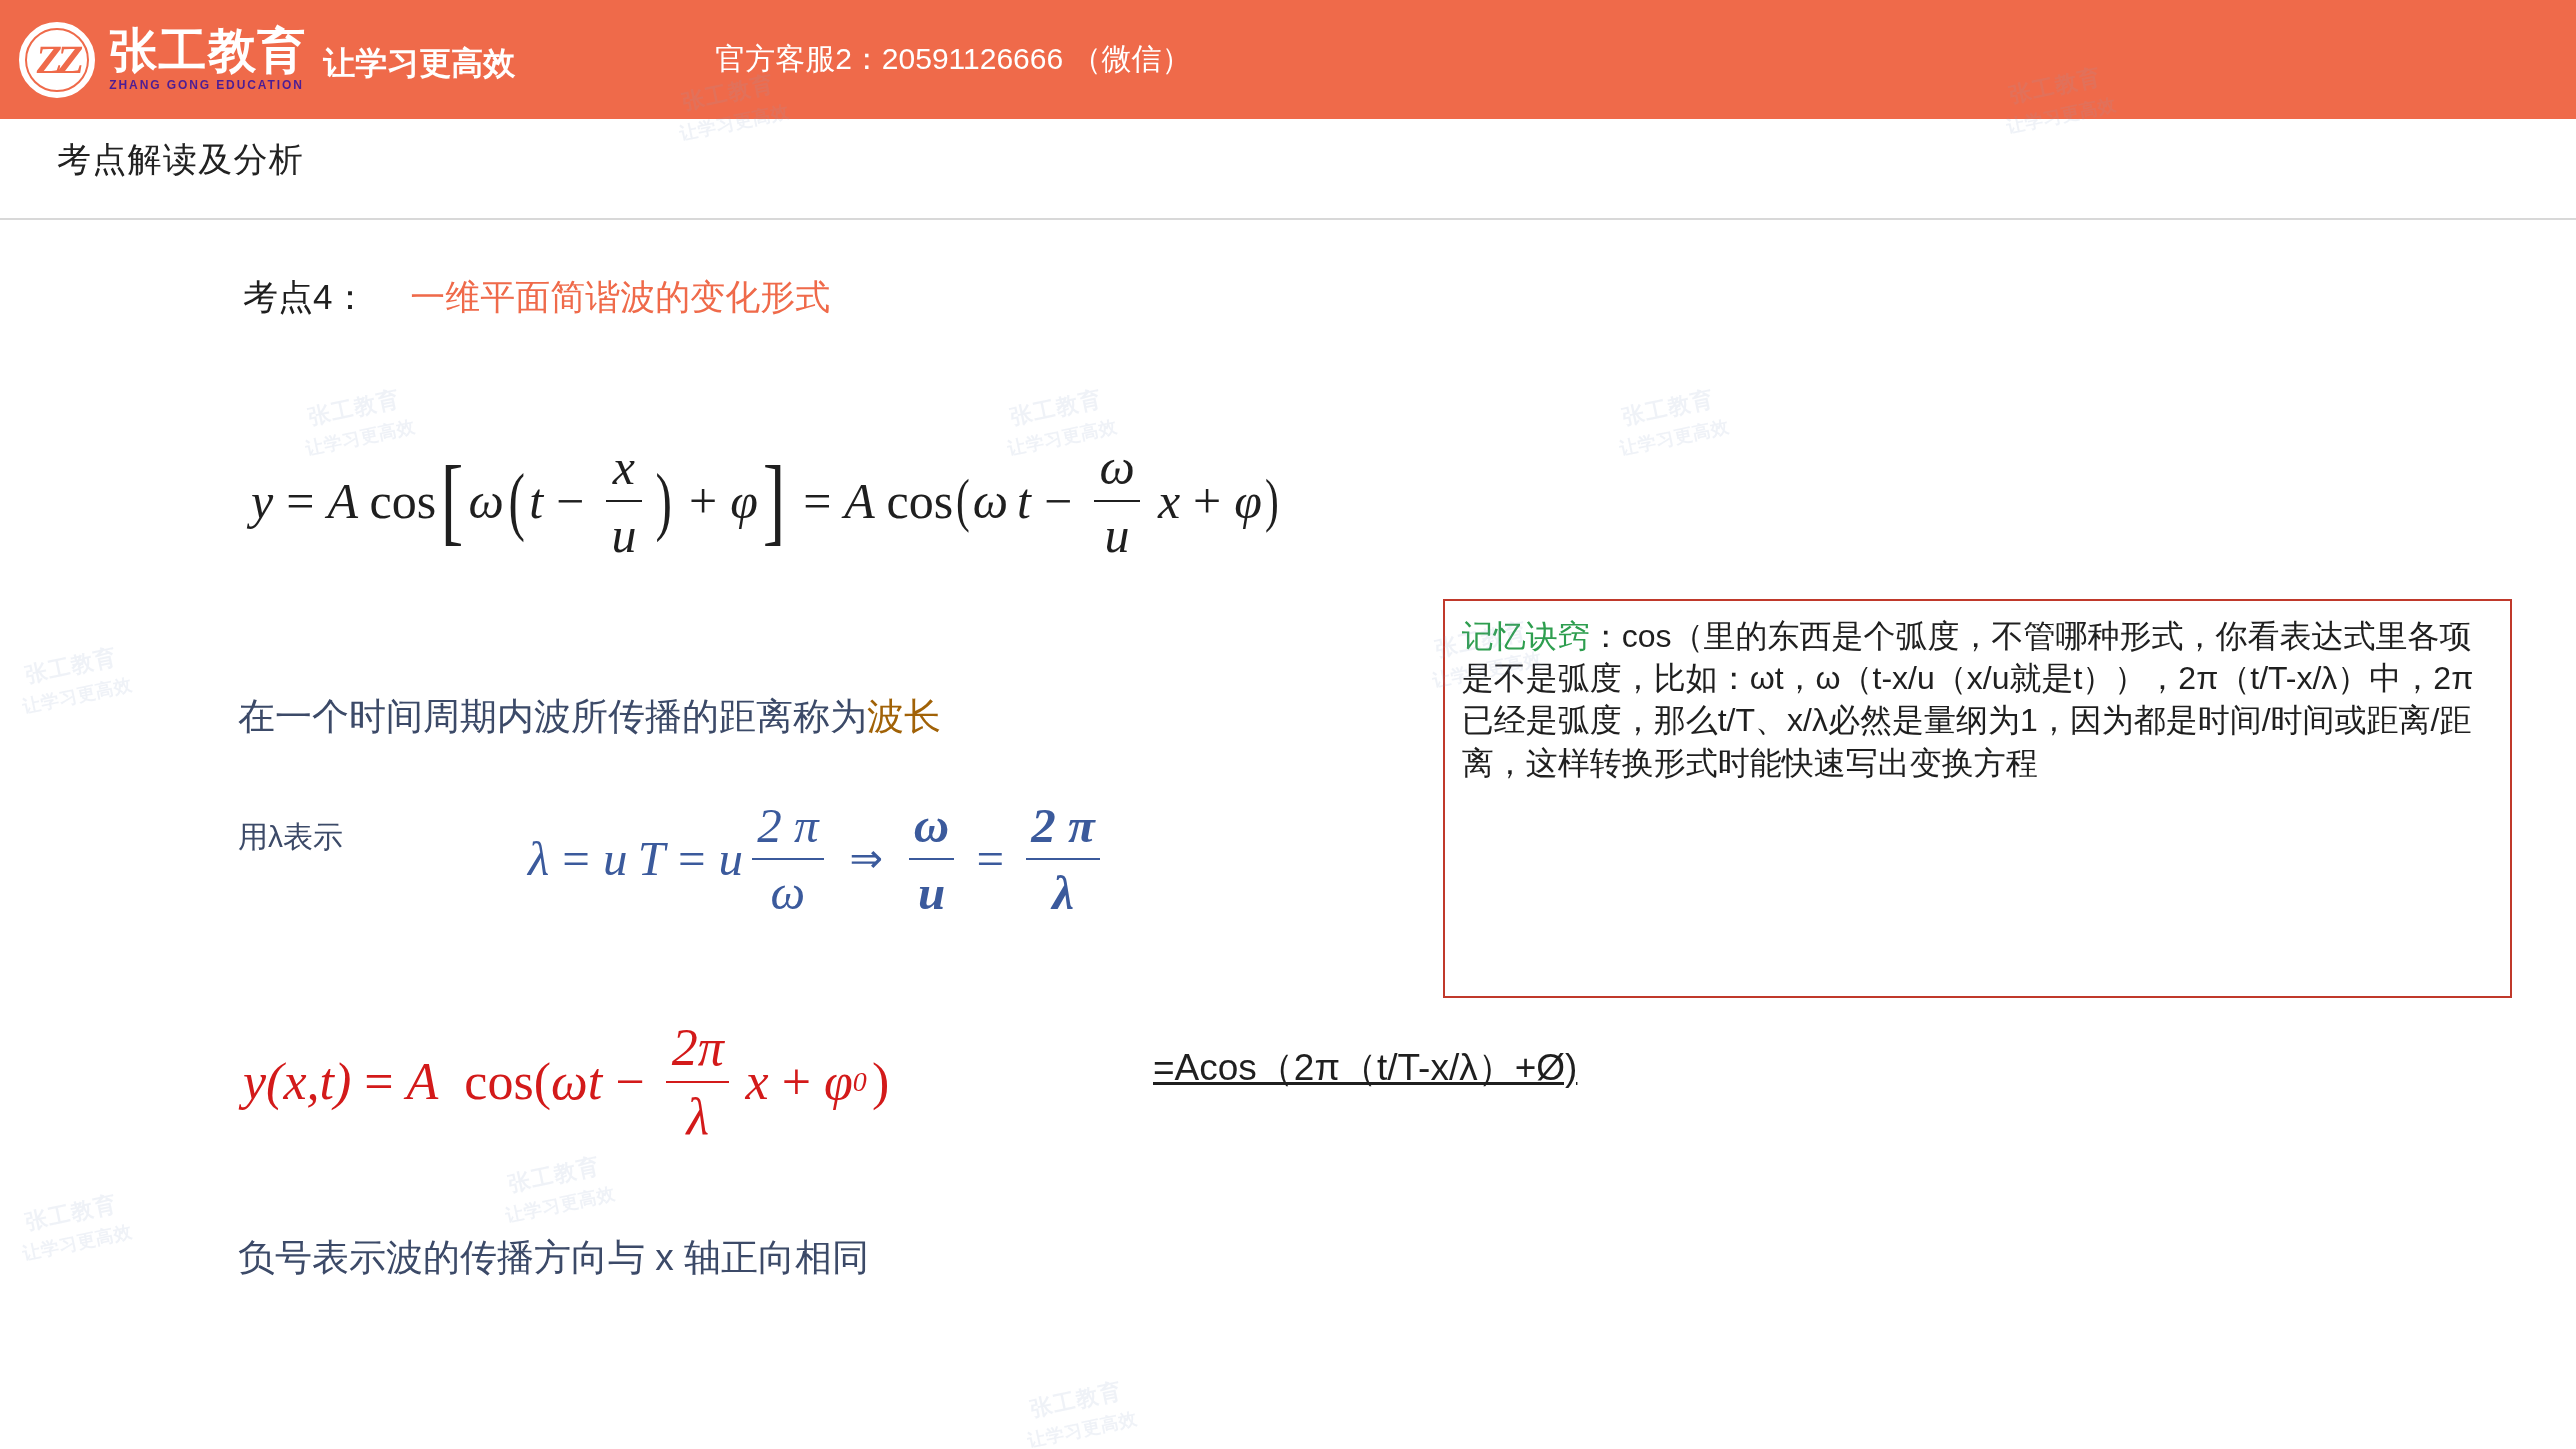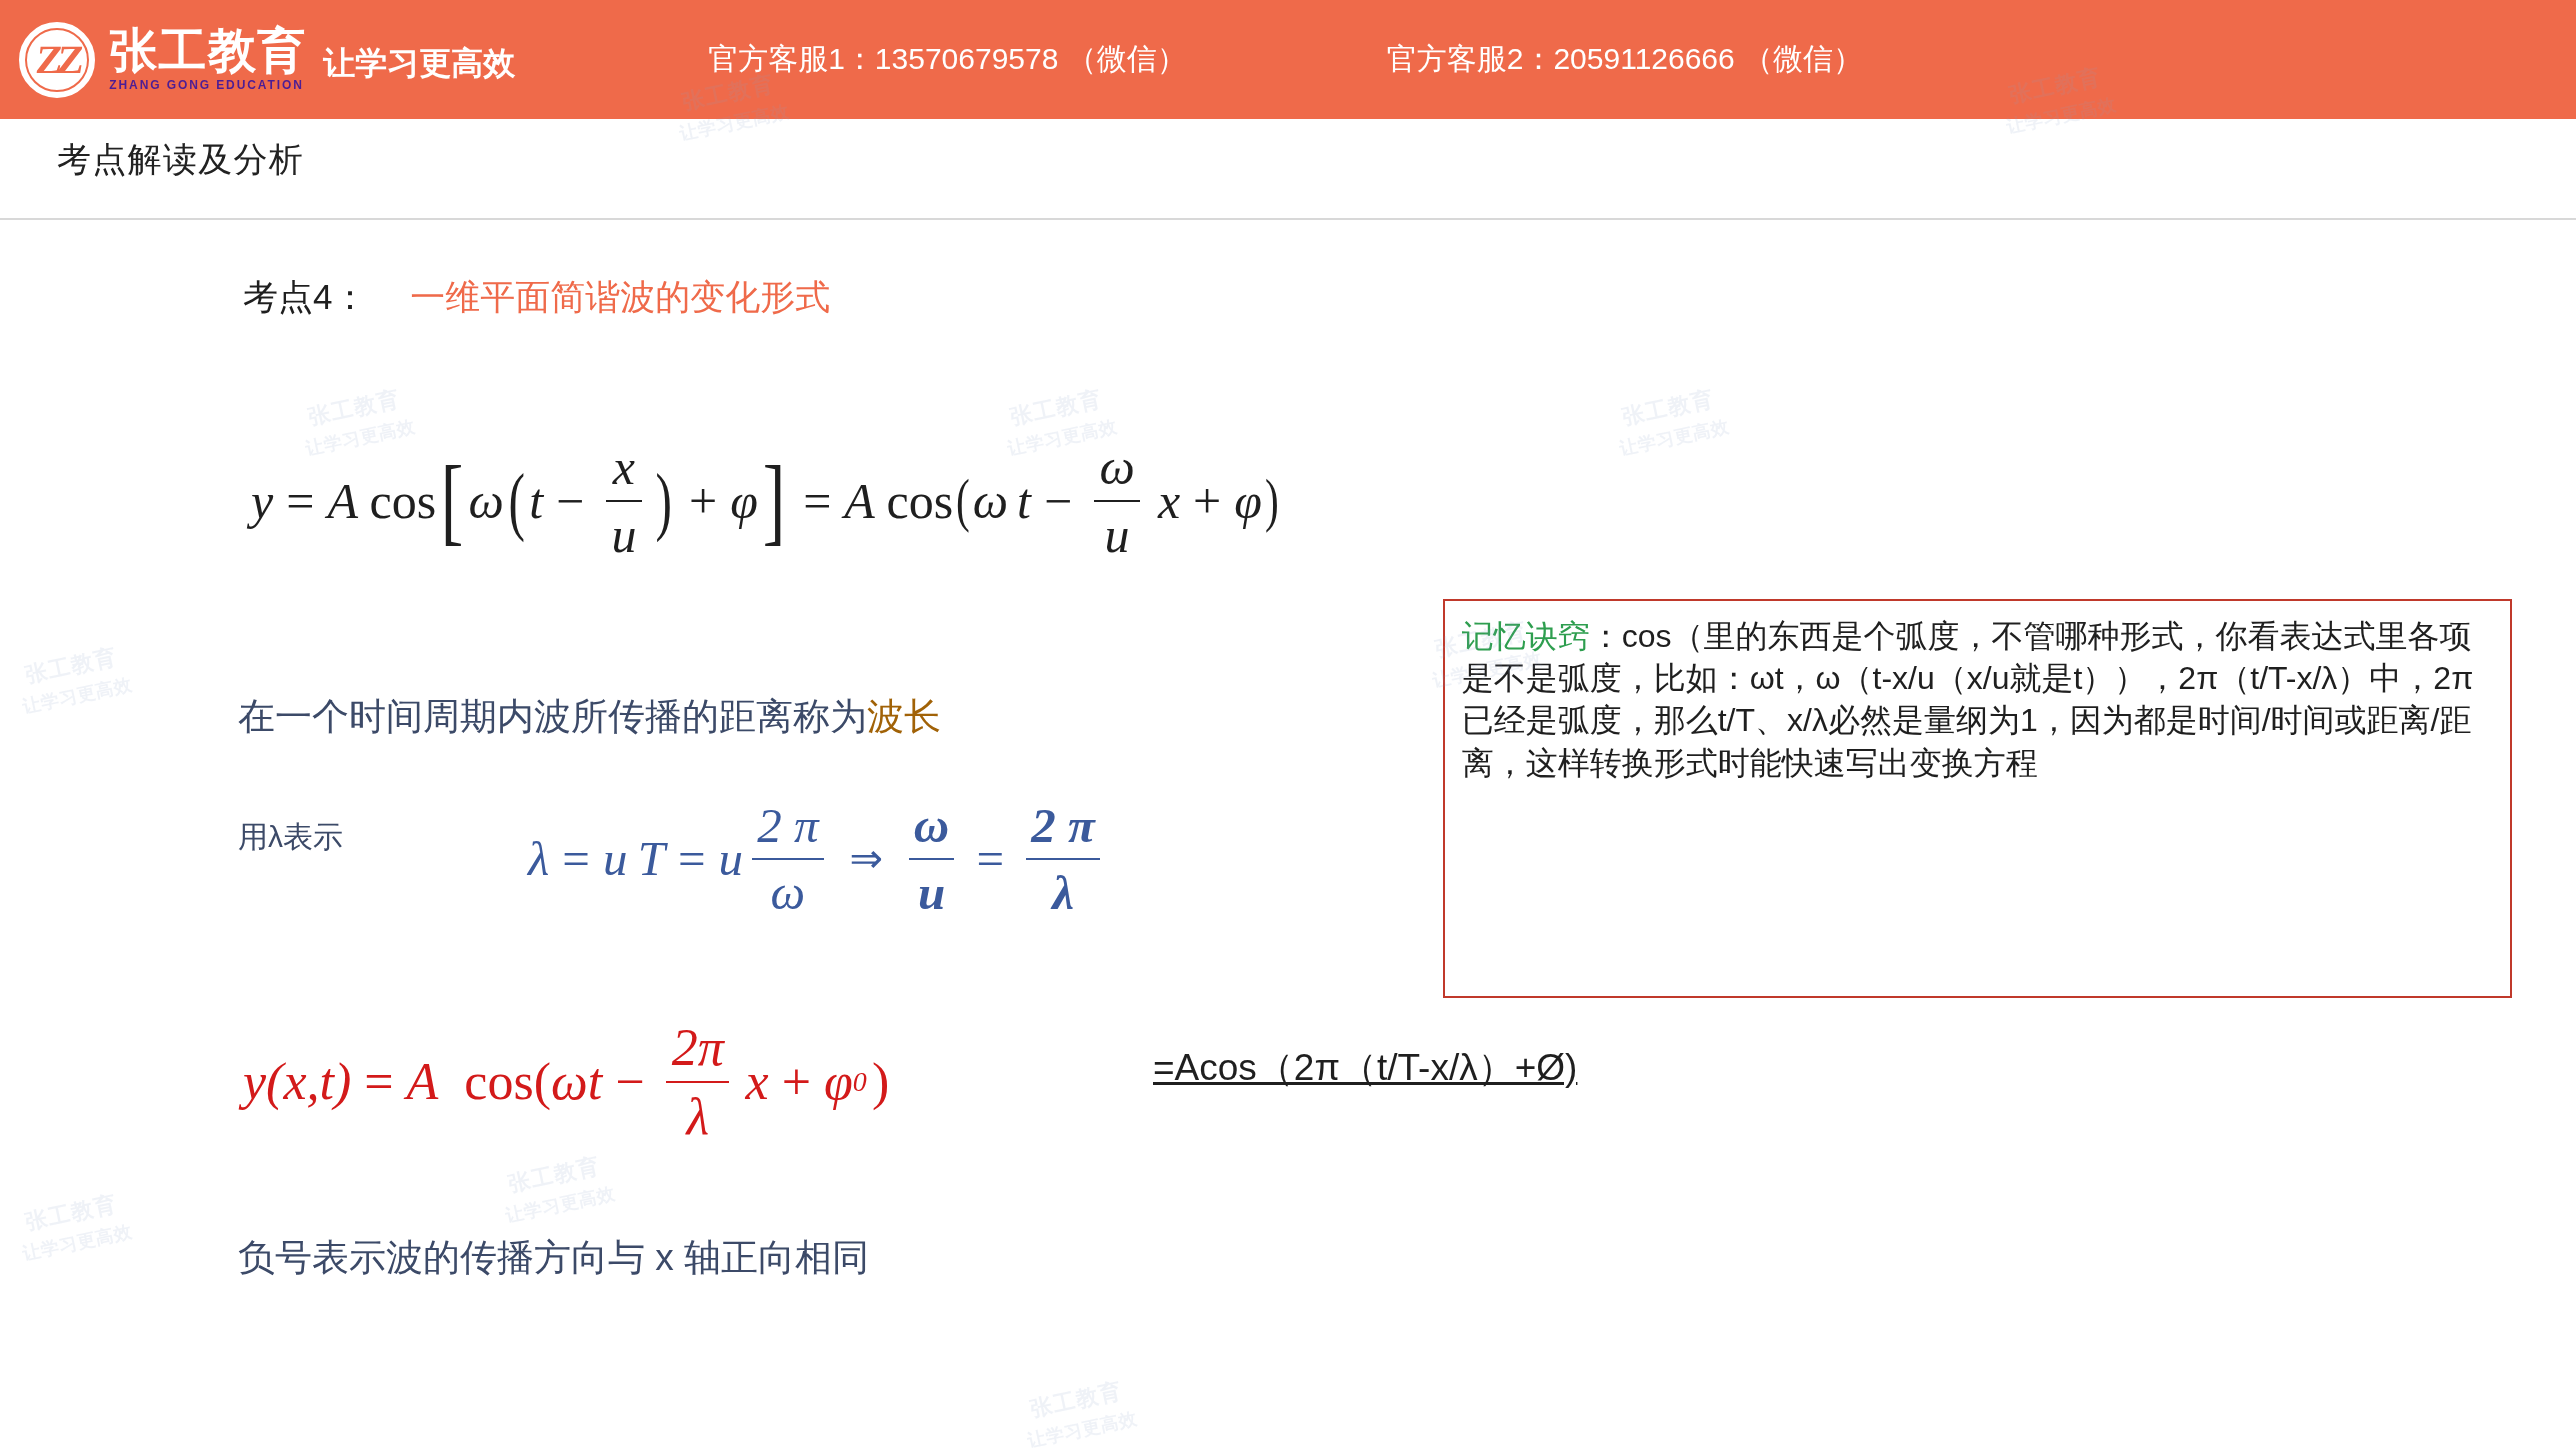--- a/index.html
+++ b/index.html
@@ -278,21 +278,20 @@
   <div class="logo-badge">
     <div class="ring">
       <div class="zz">ZZ</div>
     </div>
   </div>
   <div class="logo-text">
     <div class="logo-cn">张工教育</div>
     <div class="logo-en">ZHANG GONG EDUCATION</div>
   </div>
   <div class="slogan">让学习更高效</div>
-  <div class="contact contact-1">官方客服1：13570679578 （微信）</div>
   <div class="contact contact-2">官方客服2：20591126666 （微信）</div>
 </div>
 
 <div class="page-title">考点解读及分析</div>
 <div class="title-rule"></div>
 
 <div class="kp-line">
   <span>考点4：</span>
   <span class="kp-sub">一维平面简谐波的变化形式</span>
 </div>

